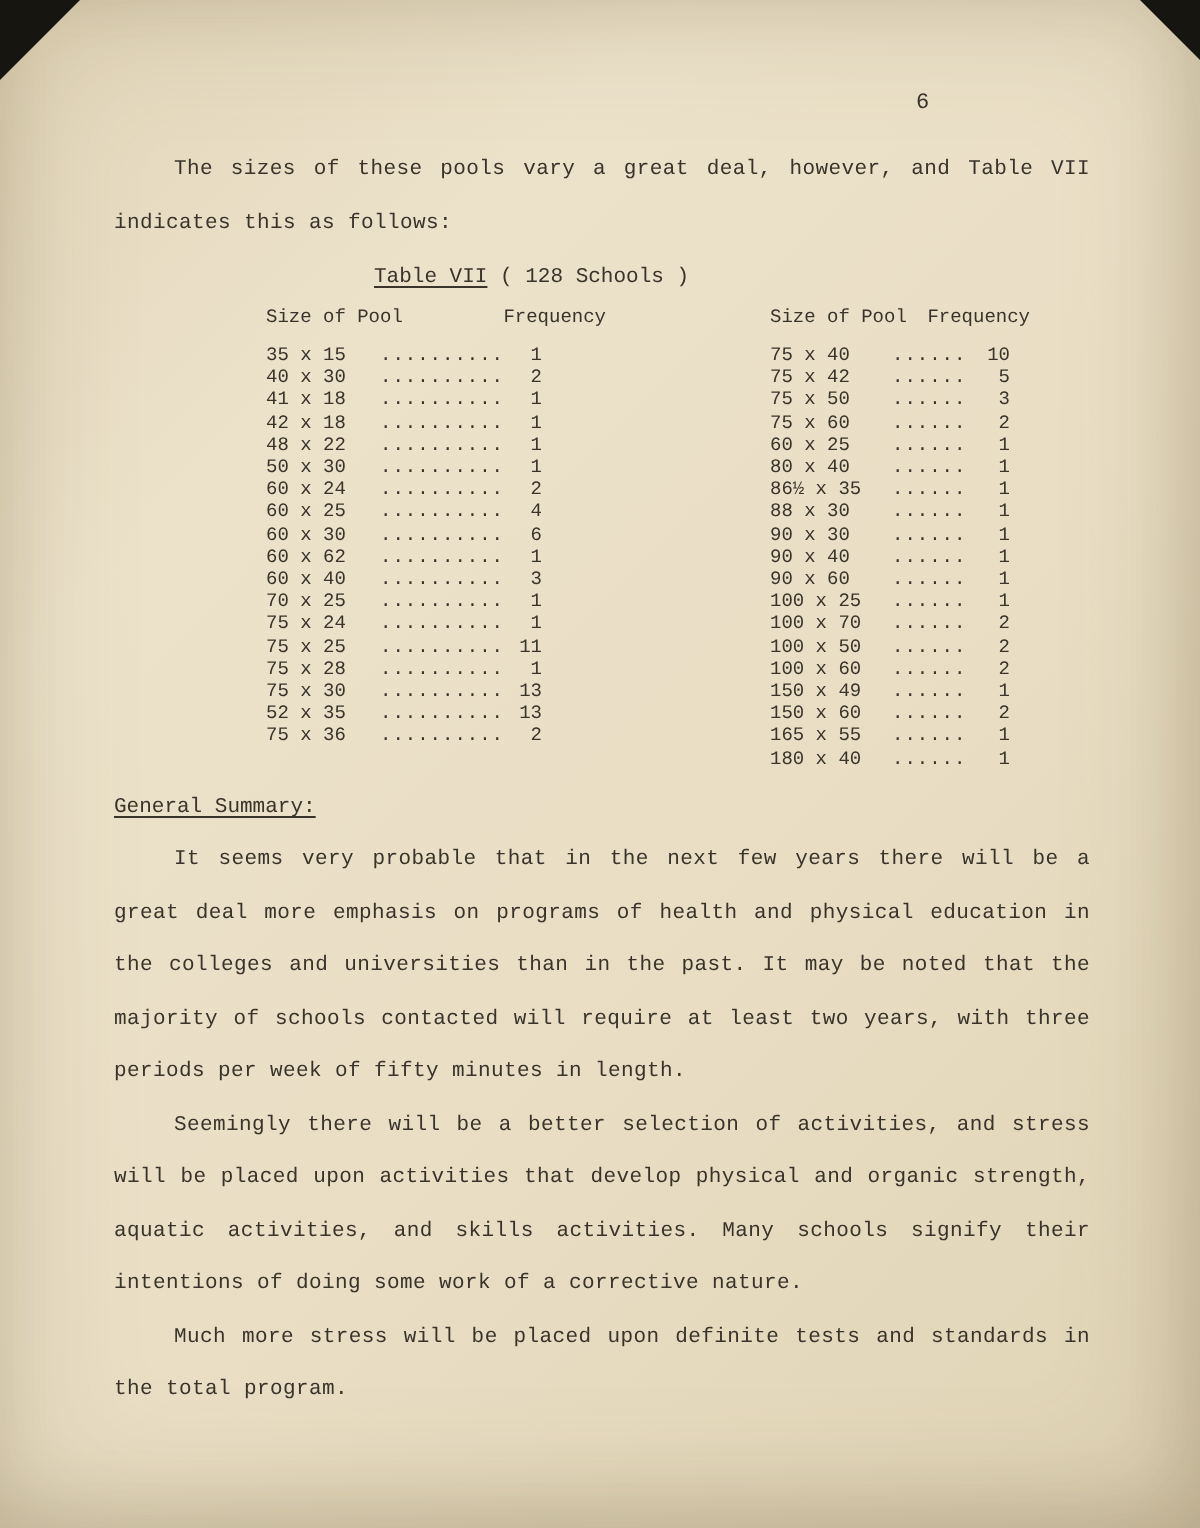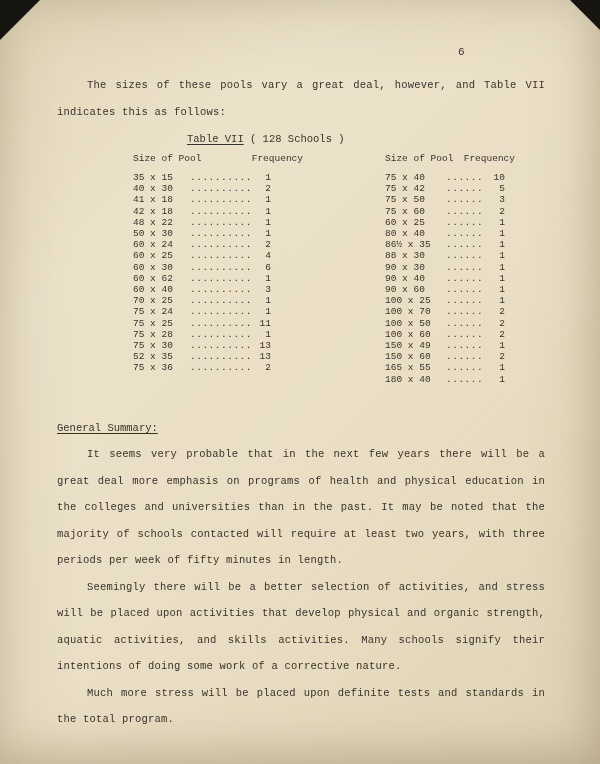--- a/index.html
+++ b/index.html
@@ -80,21 +80,21 @@
   .tcol-wrap-right .trow .size { width: 58px; }
   .trow .dots {
     flex: 1;
     overflow: hidden;
     white-space: nowrap;
     padding: 0 3px;
   }
   .trow .dots::before { content: "......................................"; letter-spacing: 0.5px; }
   .trow .freq { width: 20px; flex: none; text-align: right; }
   .summary-heading {
-    margin-top: 30px;
+    margin-top: 6px;
     font-size: 10.5px;
     line-height: 26.5px;
   }
 </style>
 </head>
 <body>
 
 <div class="page">
   <div class="corner-tl"></div>
   <div class="corner-tr"></div>

